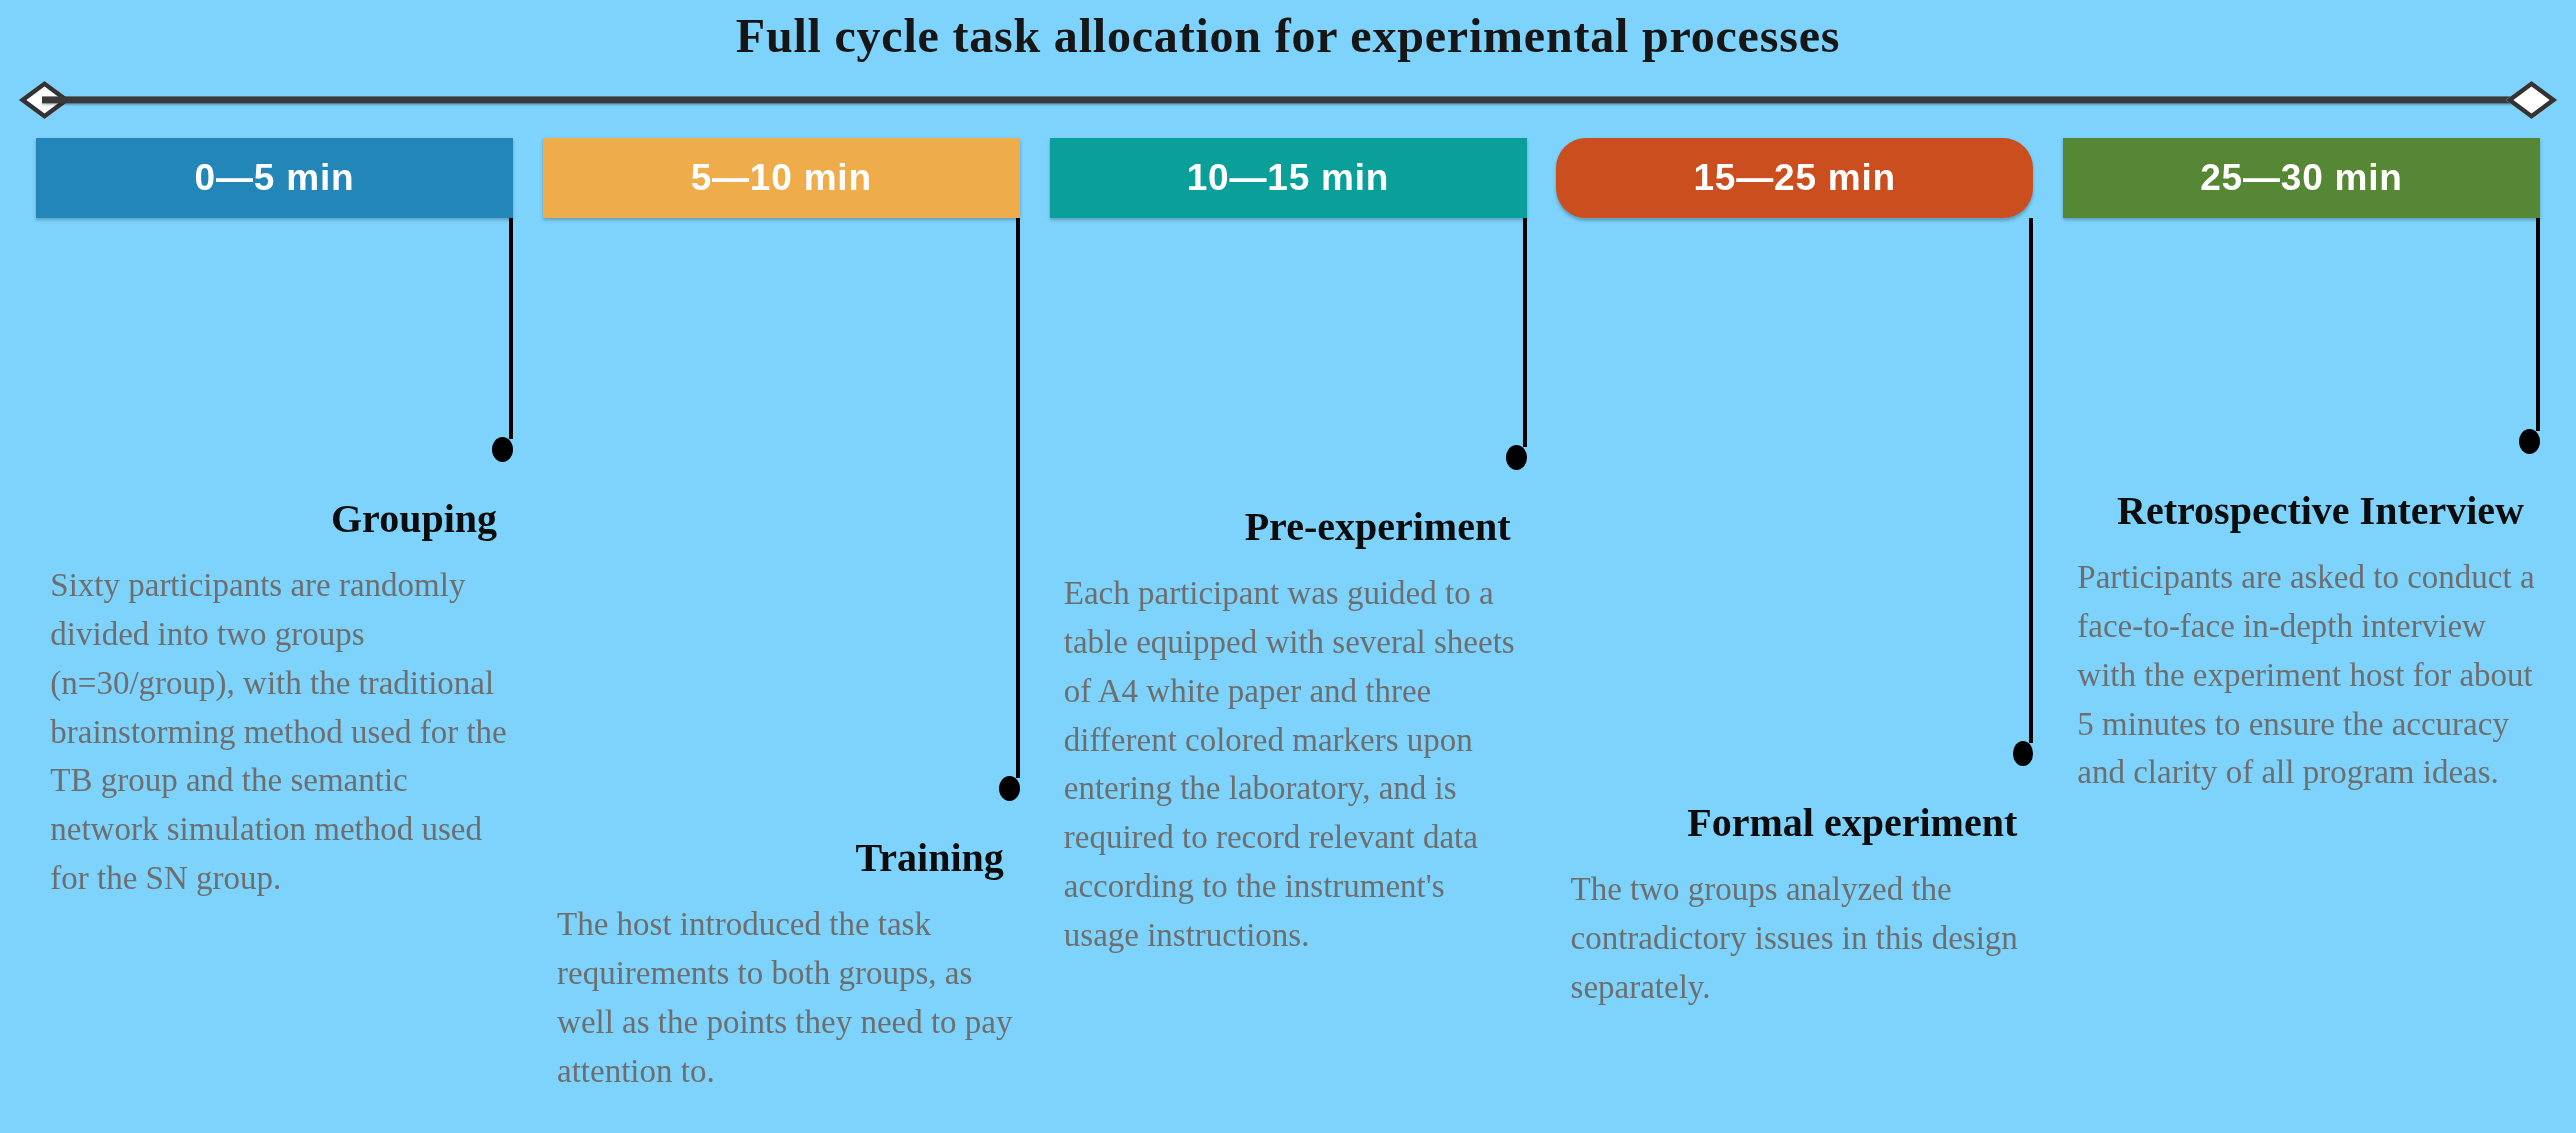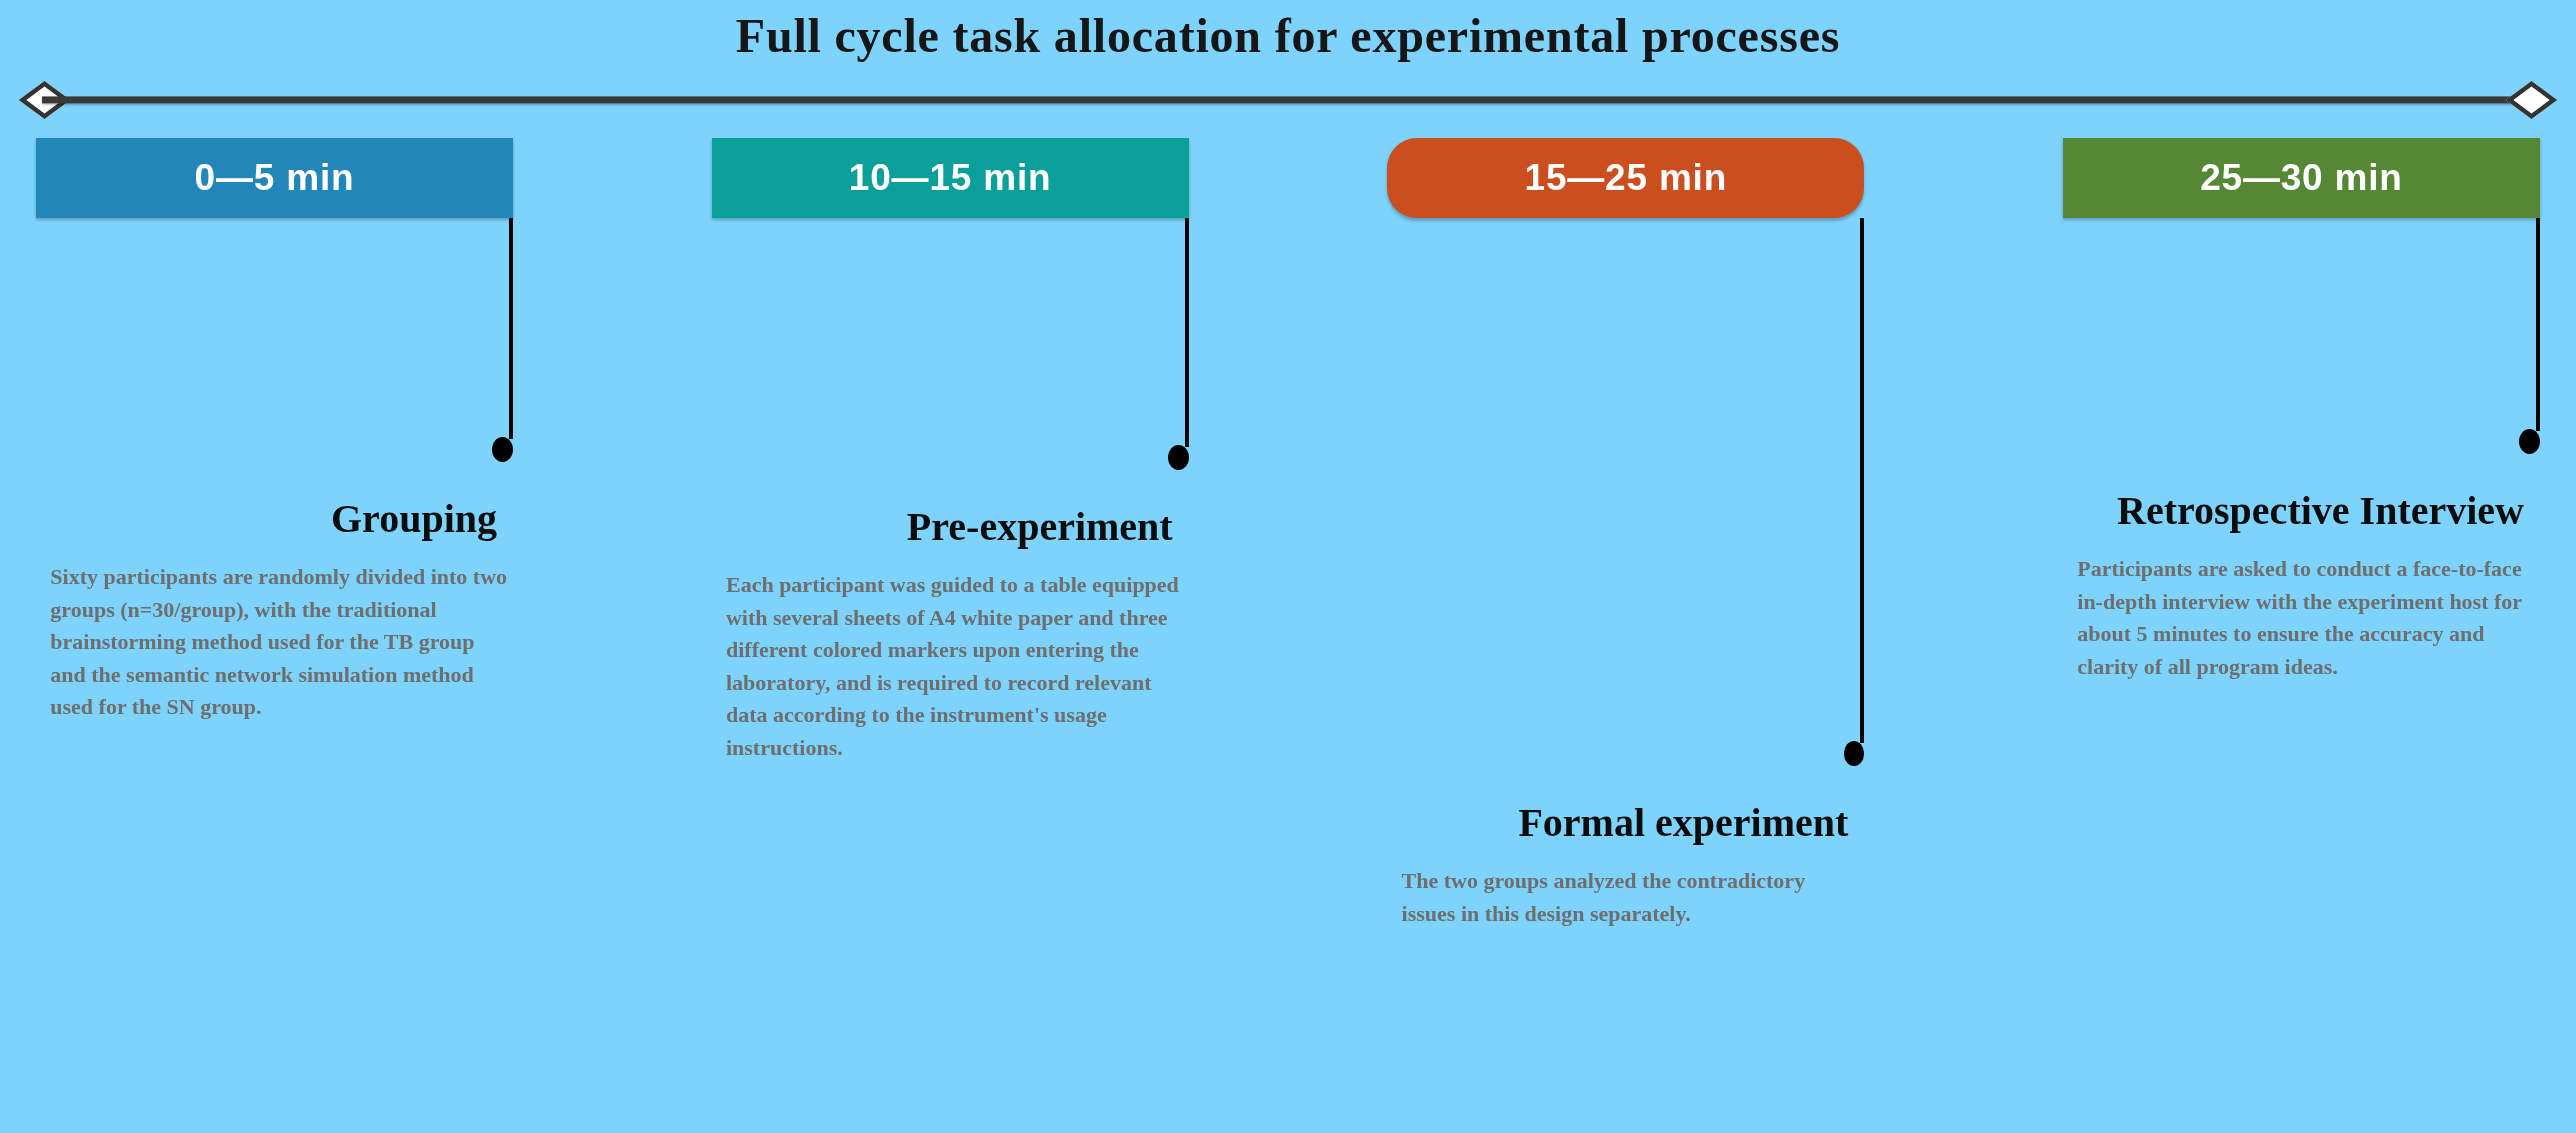--- a/index.html
+++ b/index.html
@@ -64,21 +64,21 @@
   }
   .phase-heading{
     margin:33px 16px 0;
     font-size:40px;font-weight:bold;color:#0c0c0c;
     white-space:nowrap;text-align:center;
   }
   .phase-desc{
     margin:19px 0 0;
     align-self:stretch;
     padding:0 3.2px 0 14.3px;
-    font-size:22px;font-weight:bold;
+    font-size:33px;font-weight:normal;
     color:#6e6e6e;
     line-height:1.48;
     text-align:left;
   }
 </style>
 </head>
 <body>
 
 <div class="canvas">
 
@@ -93,20 +93,27 @@
   <div class="columns">
 
     <div class="column p0">
       <div class="time-box" style="background: rgb(34, 135, 184);">0—5 min</div>
       <div class="connector"></div>
       <div class="dot"></div>
       <h2 class="phase-heading">Grouping</h2>
       <p class="phase-desc">Sixty participants are randomly divided into two groups (n=30/group), with the traditional brainstorming method used for the TB group and the semantic network simulation method used for the SN group.</p>
     </div>
 
+    <div class="column p1">
+      <div class="time-box" style="background: rgb(238, 173, 74);">5—10 min</div>
+      <div class="connector"></div>
+      <div class="dot"></div>
+      <h2 class="phase-heading">Training</h2>
+      <p class="phase-desc">The host introduced the task requirements to both groups, as well as the points they need to pay attention to.</p>
+    </div>
 
     <div class="column p2">
       <div class="time-box" style="background: rgb(10, 159, 153);">10—15 min</div>
       <div class="connector"></div>
       <div class="dot"></div>
       <h2 class="phase-heading">Pre-experiment</h2>
       <p class="phase-desc">Each participant was guided to a table equipped with several sheets of A4 white paper and three different colored markers upon entering the laboratory, and is required to record relevant data according to the instrument's usage instructions.</p>
     </div>
 
     <div class="column p3">

